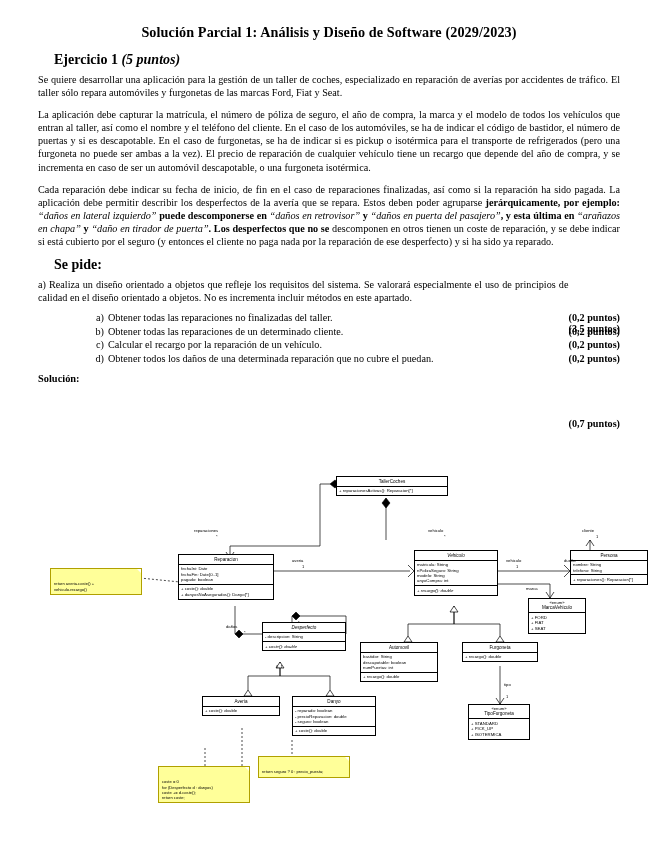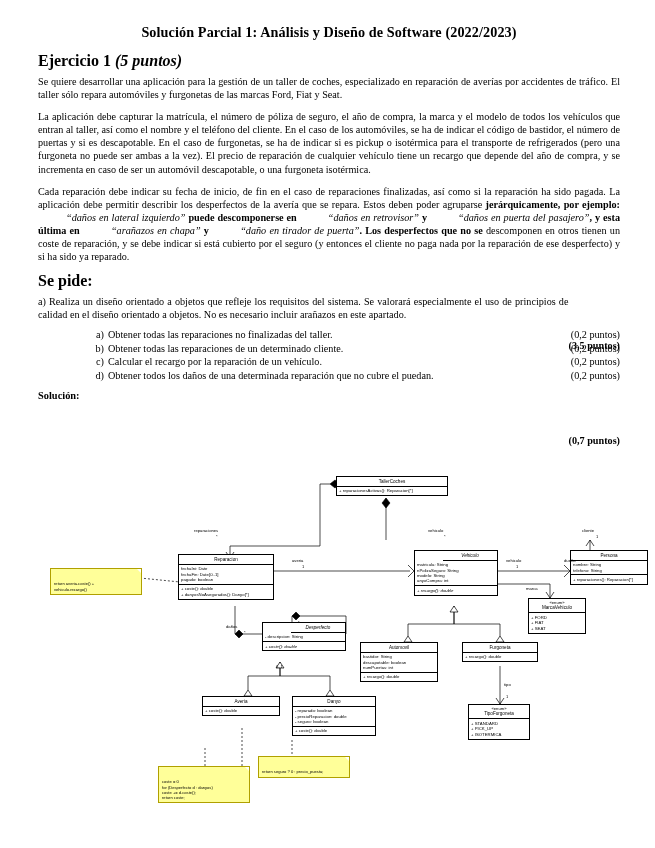--- a/index.html
+++ b/index.html
@@ -29,35 +29,35 @@
     width: 582px;
   }
   h1.doc-title {
     font-size: 14.2px;
     font-weight: bold;
     text-align: center;
     margin: 0 0 11px 0;
     letter-spacing: 0.1px;
   }
   .sec-head {
-    font-size: 16px;
+    font-size: 14px;
     font-weight: bold;
-    margin: 0 0 5px 0;
+    margin: 0 0 5px 16px;
   }
   .sec-head .it {
     font-style: italic;
   }
   p.para {
     font-size: 10.2px;
     line-height: 13.1px;
     margin: 0 0 9px 0;
     text-align: justify;
   }
   .bold { font-weight: bold; }
-  .ital { font-style: italic; margin-left: 28px; }
+  .ital { font-style: italic; }
   .subsec {
     font-size: 10.2px;
     line-height: 13.1px;
     margin: 0 0 7px 0;
     text-align: justify;
     position: relative;
   }
   .pts {
     font-weight: bold;
     float: right;
@@ -76,21 +76,21 @@
   }
   .abcd li .lbl {
     position: absolute;
     left: 40px;
     width: 26px;
     text-align: right;
   }
   .abcd li .pts2 {
     position: absolute;
     right: 0;
-    font-weight: normal;
+    font-weight: bold;
   }
   .sol-head {
     font-size: 10.4px;
     font-weight: bold;
     margin: 8px 0 4px 0;
   }
 
   
   .diagram {
     position: absolute;
@@ -165,38 +165,38 @@
     border-left: 4px solid transparent;
     border-top: 4px solid #ffffff;
   }
 </style>
 </head>
 <body>
 
 <div class="page">
   <div class="content">
 
-    <h1 class="doc-title">Solución Parcial 1: Análisis y Diseño de Software (2022/2023)</h1>
+    <h1 class="doc-title">Solución Parcial 1: Análisis y Diseño de Software (2029/2023)</h1>
 
     <div class="sec-head">
       <span>Ejercicio 1</span>
       <span class="it">(5 puntos)</span>
     </div>
 
     <p class="para">Se quiere desarrollar una aplicación para la gestión de un taller de coches, especializado en reparación de averías por accidentes de tráfico. El taller sólo repara automóviles y furgonetas de las marcas Ford, Fiat y Seat.</p>
 
     <p class="para">La aplicación debe capturar la matrícula, el número de póliza de seguro, el año de compra, la marca y el modelo de todos los vehículos que entran al taller, así como el nombre y el teléfono del cliente. En el caso de los automóviles, se ha de indicar el código de bastidor, el número de puertas y si es descapotable. En el caso de furgonetas, se ha de indicar si es pickup o isotérmica para el transporte de refrigerados (pero una furgoneta no puede ser ambas a la vez). El precio de reparación de cualquier vehículo tiene un recargo que depende del año de compra, y se incrementa en caso de ser un automóvil descapotable, o una furgoneta isotérmica.</p>
 
     <p class="para"><span>Cada reparación debe indicar su fecha de inicio, de fin en el caso de reparaciones finalizadas, así como si la reparación ha sido pagada. La aplicación debe permitir describir los desperfectos de la avería que se repara. Estos deben poder agruparse </span><span class="bold">jerárquicamente, por ejemplo</span><span class="bold">: </span><span class="ital">“daños en lateral izquierdo”</span><span class="bold"> puede descomponerse en </span><span class="ital">“daños en retrovisor”</span><span class="bold"> y </span><span class="ital">“daños en puerta del pasajero”</span><span class="bold">, y esta última en </span><span class="ital">“arañazos en chapa”</span><span class="bold"> y </span><span class="ital">“daño en tirador de puerta”</span><span class="bold">. Los desperfectos que no se </span><span>descomponen en otros tienen un coste de reparación, y se debe indicar si está cubierto por el seguro (y entonces el cliente no paga nada por la reparación de ese desperfecto) y si ha sido ya reparado.</span></p>
 
     <div class="sec-head">Se pide:</div>
 
     <div class="subsec">
       <span class="pts">(3,5 puntos)</span>
-      <span>a) Realiza un diseño orientado a objetos que refleje los requisitos del sistema. Se valorará especialmente el uso de principios de calidad en el diseño orientado a objetos. No es necesario incluir arañazos en este apartado.</span>
+      <span>a) Realiza un diseño orientado a objetos que refleje los requisitos del sistema. Se valorará especialmente el uso de principios de calidad en el diseño orientado a objetos. No es incrementa incluir métodos en este apartado.</span>
     </div>
 
 
     <ul class="abcd">
       <li>
         <span class="lbl">a)</span>
         <span>Obtener todas las reparaciones no finalizadas del taller.</span>
         <span class="pts2">(0,2 puntos)</span>
       </li>
       <li>

